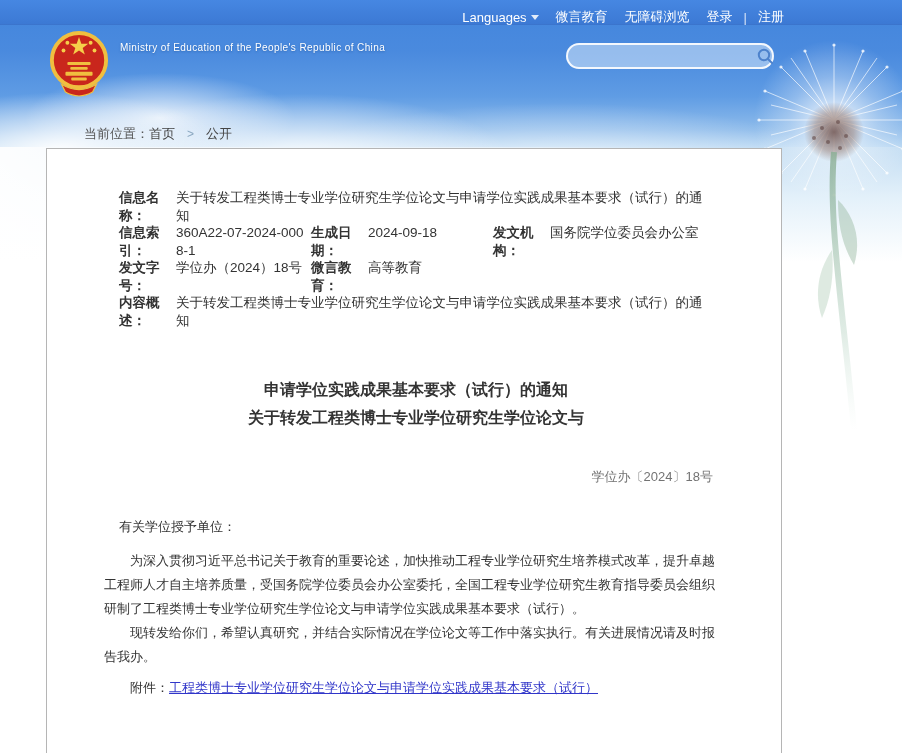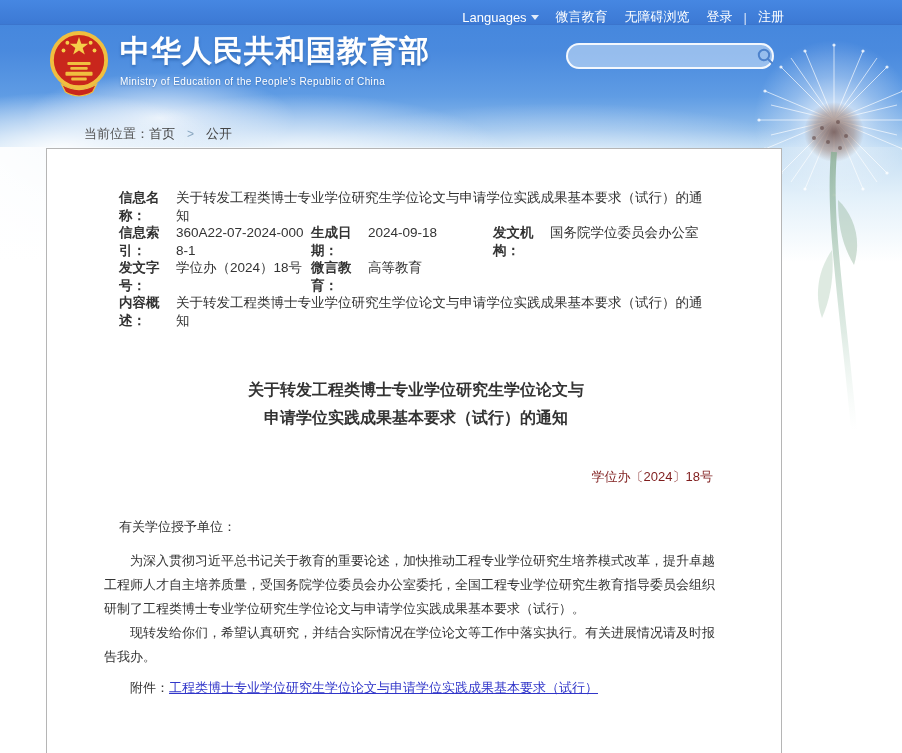--- a/index.html
+++ b/index.html
@@ -89,21 +89,21 @@
     display:grid; grid-template-columns:50px 128px 50px 118px 50px 1fr;
     column-gap:7px; font-size:13.5px; line-height:17.5px; color:#333;
   }
   .info-row { display:contents; }
   .lbl { font-weight:bold; color:#333; }
   .val-wide { grid-column:2 / -1; }
   .val-narrow { word-break:break-all; }
   .nowrap { white-space:nowrap; }
   
   .doc-title { margin-top:47px; text-align:center; font-size:16px; font-weight:bold; line-height:28px; color:#333; }
-  .doc-number { margin-top:36px; text-align:right; font-size:13px; color:#7f1d1d; }
+  .doc-number { margin-top:36px; text-align:right; font-size:13px; color:#737373; }
   .doc-body { margin-left:-15px; margin-right:-2px; font-size:13px; color:#333; }
   .salutation { margin-top:31px; padding-left:15px; line-height:20px; }
   .para { margin-top:12px; line-height:24px; text-indent:2em; text-align:justify; }
   .para + .para { margin-top:0; }
   .attachment { margin-top:8px; padding-left:2em; line-height:22px; }
   .attachment a { color:#3136c9; text-decoration:underline; cursor:pointer; }
 </style>
 </head>
 <body>
 
@@ -206,21 +206,20 @@
       <circle cx="44" cy="14" r="2" fill="#f5cf4a"></circle>
     <circle cx="16" cy="22" r="2" fill="#f5cf4a"></circle>
       <circle cx="48" cy="22" r="2" fill="#f5cf4a"></circle>
     <rect x="20" y="34" width="24" height="3" rx="1" fill="#f0bf3f"></rect>
     <rect x="23" y="39" width="18" height="3" rx="1" fill="#f0bf3f"></rect>
     <rect x="18" y="44" width="28" height="4" rx="1" fill="#f0bf3f"></rect>
     <rect x="24" y="50" width="16" height="3" rx="1" fill="#f0bf3f"></rect>
     <path d="M14,57 Q32,68 50,57 L46,65 Q32,73 18,65 Z" fill="#c9261c" stroke="#f0bf3f" stroke-width="1.2"></path>
   </svg>
   <div class="brand-text">
-    <div class="site-title">中华人民共和国教育部</div>
     <div class="site-subtitle">Ministry of Education of the People's Republic of China</div>
   </div>
 </div>
 
 <div class="searchbox">
   <input type="text" value="" style="">
   <span class="search-btn">
     <svg width="18" height="18" viewBox="0 0 18 18">
       <circle cx="8" cy="8" r="5.2" fill="none" stroke="#4d82cc" stroke-width="2"></circle>
       <line x1="12" y1="12" x2="16" y2="16" stroke="#4d82cc" stroke-width="2" stroke-linecap="round"></line>
@@ -258,22 +257,22 @@
         <div>高等教育</div>
         <div></div><div></div>
       </div>
       <div class="info-row">
         <div class="lbl">内容概述：</div>
         <div class="val-wide">关于转发工程类博士专业学位研究生学位论文与申请学位实践成果基本要求（试行）的通知</div>
       </div>
     </div>
 
     <div class="doc-title">
+      <div>申请学位实践成果基本要求（试行）的通知</div>
       <div>关于转发工程类博士专业学位研究生学位论文与</div>
-      <div>申请学位实践成果基本要求（试行）的通知</div>
     </div>
 
     <div class="doc-number">学位办〔2024〕18号</div>
 
     <div class="doc-body">
       <div class="salutation">有关学位授予单位：</div>
       <div class="para">为深入贯彻习近平总书记关于教育的重要论述，加快推动工程专业学位研究生培养模式改革，提升卓越工程师人才自主培养质量，受国务院学位委员会办公室委托，全国工程专业学位研究生教育指导委员会组织研制了工程类博士专业学位研究生学位论文与申请学位实践成果基本要求（试行）。</div>
       <div class="para">现转发给你们，希望认真研究，并结合实际情况在学位论文等工作中落实执行。有关进展情况请及时报告我办。</div>
       <div class="attachment">
         <span>附件：</span><a>工程类博士专业学位研究生学位论文与申请学位实践成果基本要求（试行）</a>

